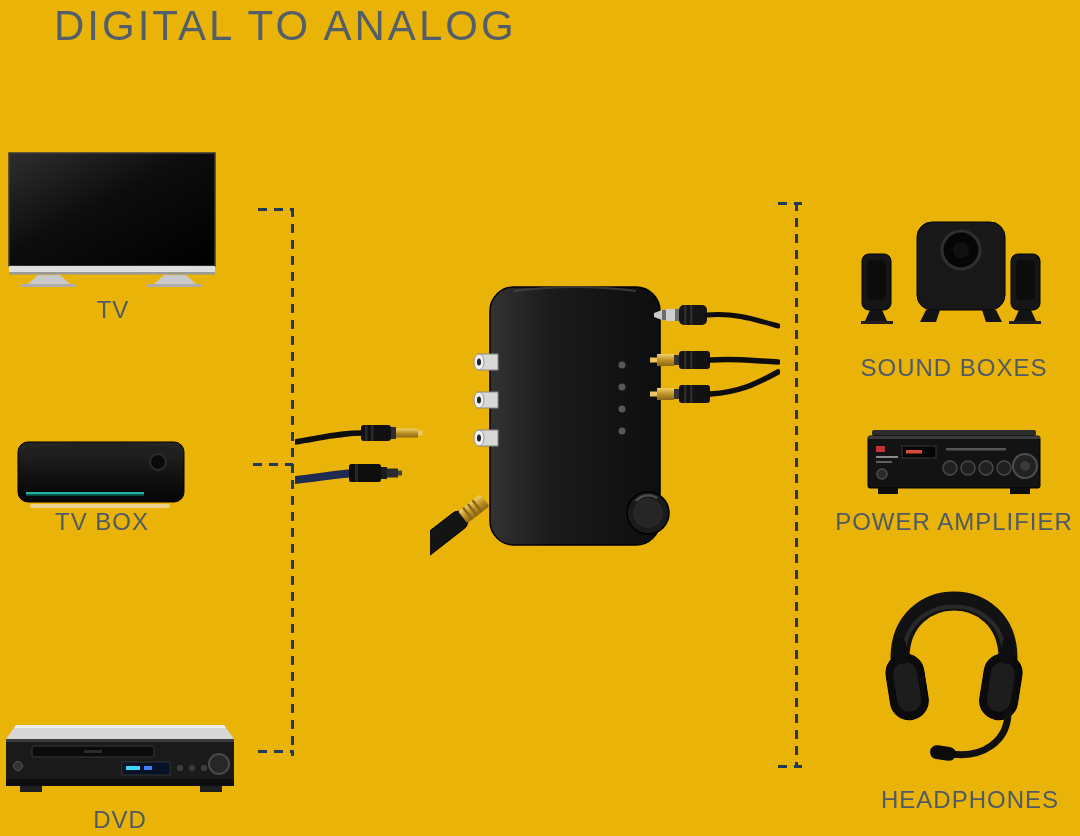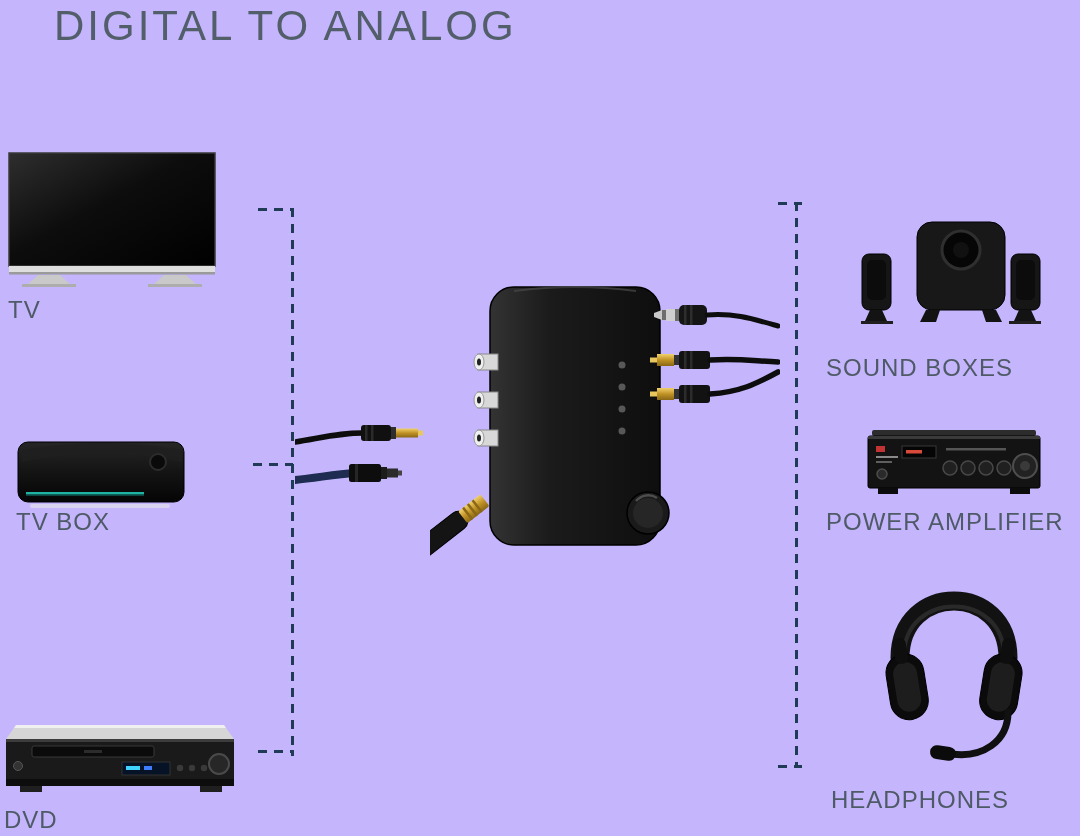--- a/index.html
+++ b/index.html
@@ -1,26 +1,26 @@
 <!DOCTYPE html>
 <html><head>
 <meta charset="utf-8">
 <style>
   html,body{margin:0;padding:0;background:#ffffff;}
   .canvas{
-    position:relative;width:1080px;height:836px;background:#c4b5fd;
+    position:relative;width:1080px;height:836px;background:#eab308;
     font-family:"Liberation Sans", sans-serif;overflow:hidden;
   }
   .page-title{
     position:absolute;left:54px;top:2px;
     font-size:42px;letter-spacing:3px;font-weight:400;
     color:#525e6a;
   }
   .device-label{
-    position:absolute;
+    position:absolute;text-align:center;
     font-size:24px;letter-spacing:1px;color:#4e5a66;font-weight:400;
   }
   .abs{position:absolute;}
   .dash-v{
     position:absolute;width:3px;
     background:repeating-linear-gradient(to bottom,#1f3b55 0 9px,transparent 9px 16px);
   }
   .dash-h{
     position:absolute;height:3px;
     background:repeating-linear-gradient(to right,#1f3b55 0 9px,transparent 9px 16px);
@@ -256,15 +256,15 @@
     </g>
     <g transform="rotate(9 126 126)">
       <rect x="106" y="94" width="38" height="66" rx="19" fill="#0b0b0b" stroke="#000" stroke-width="1"></rect>
       <rect x="113" y="102" width="24" height="50" rx="12" fill="#1d1d1d"></rect>
     </g>
     <rect x="18" y="78" width="13" height="26" rx="6" fill="#0e0e0e" transform="rotate(-10 24 91)"></rect>
     <rect x="125" y="78" width="13" height="26" rx="6" fill="#0e0e0e" transform="rotate(10 132 91)"></rect>
     <path d="M132,152 C132,182 106,198 76,194" stroke="#101010" stroke-width="7" fill="none" stroke-linecap="round"></path>
     <rect x="54" y="186" width="26" height="14" rx="7" fill="#0b0b0b" transform="rotate(8 67 193)"></rect>
   </svg>
-  <div class="device-label" style="left:831px;top:786px;width:216px;">HEADPHONES</div>
+  <div class="device-label" style="left:862px;top:786px;width:216px;">HEADPHONES</div>
 
 </div>
 
 </body></html>

